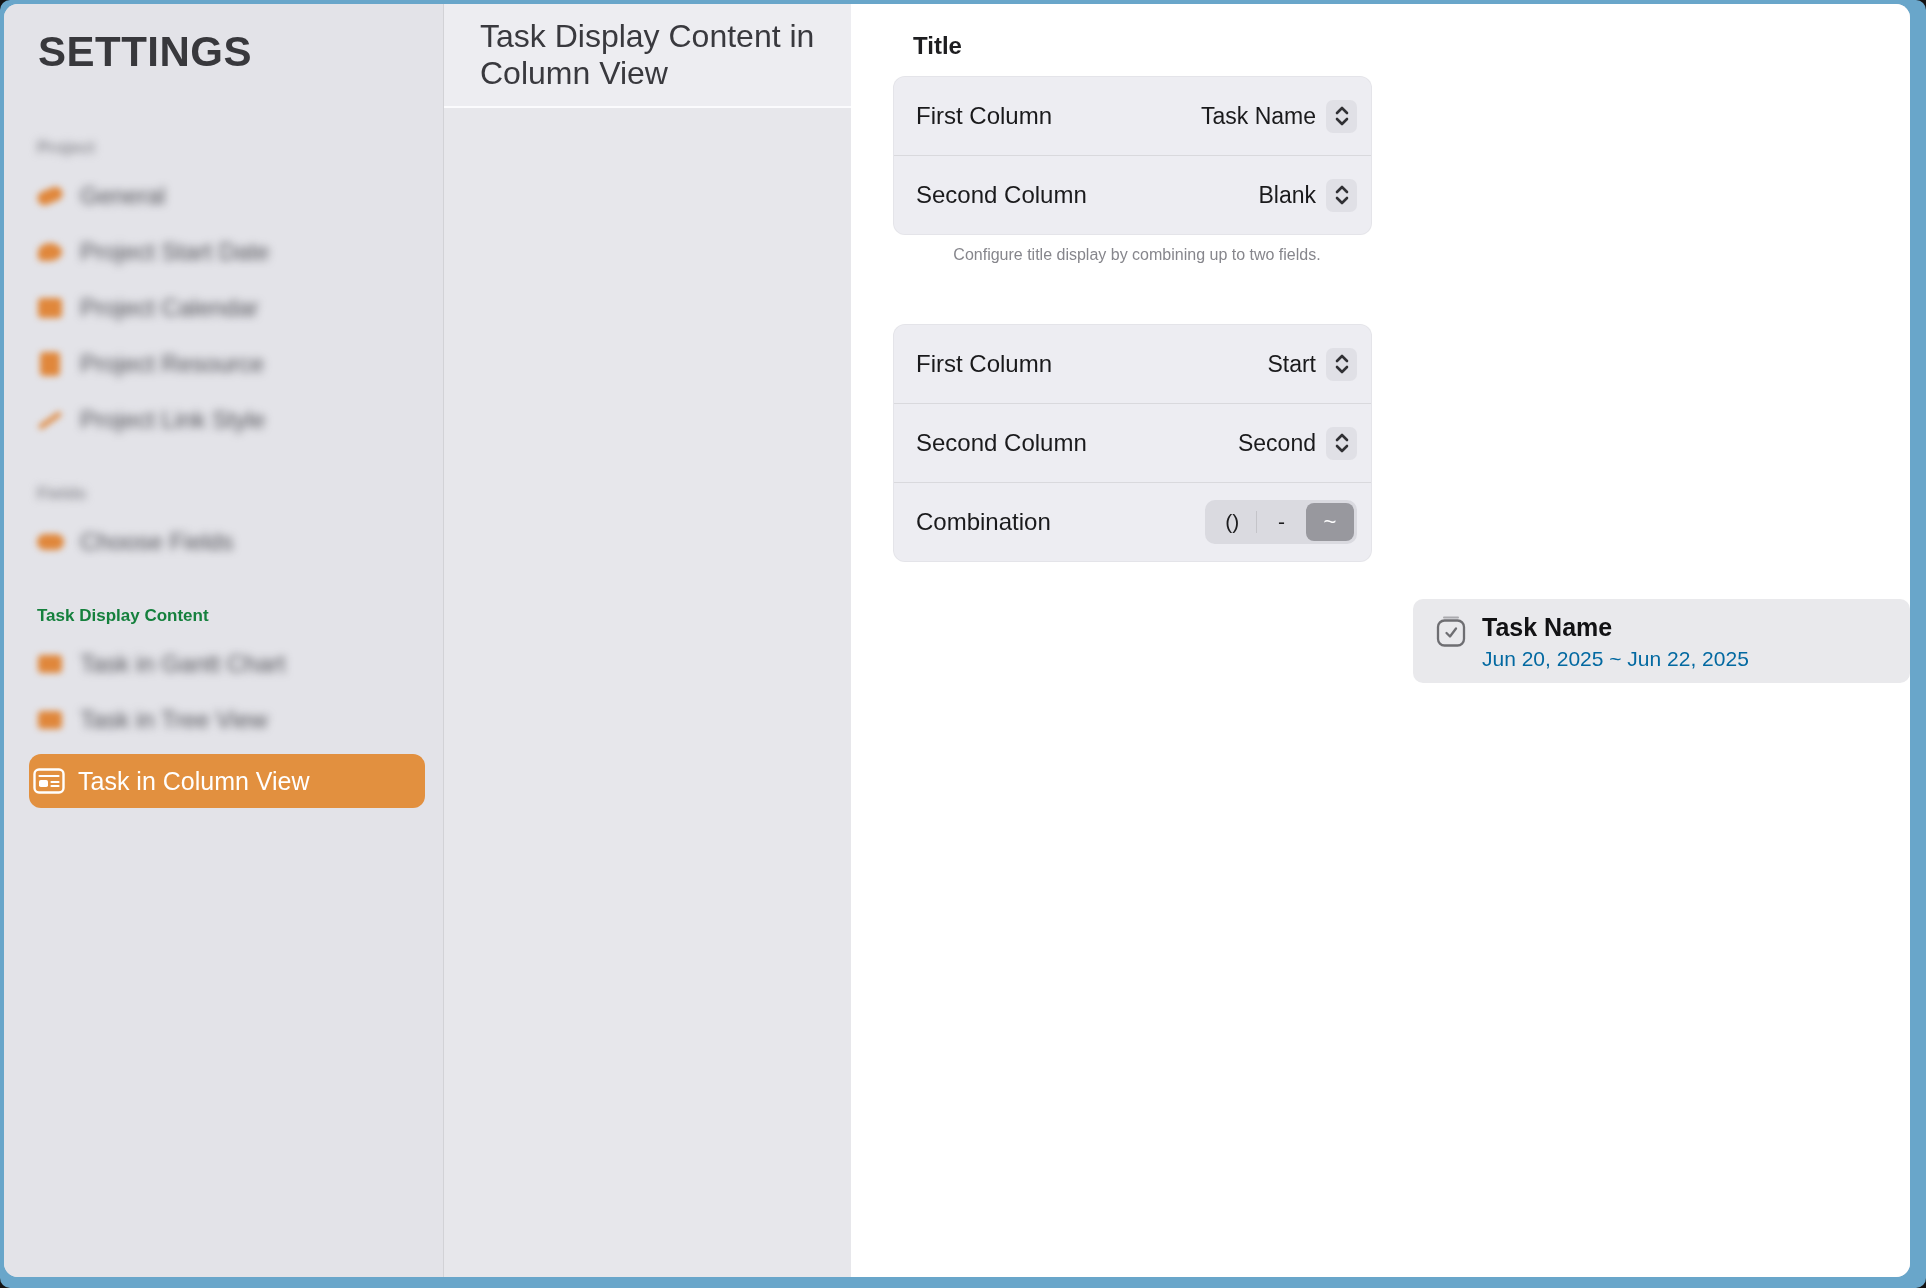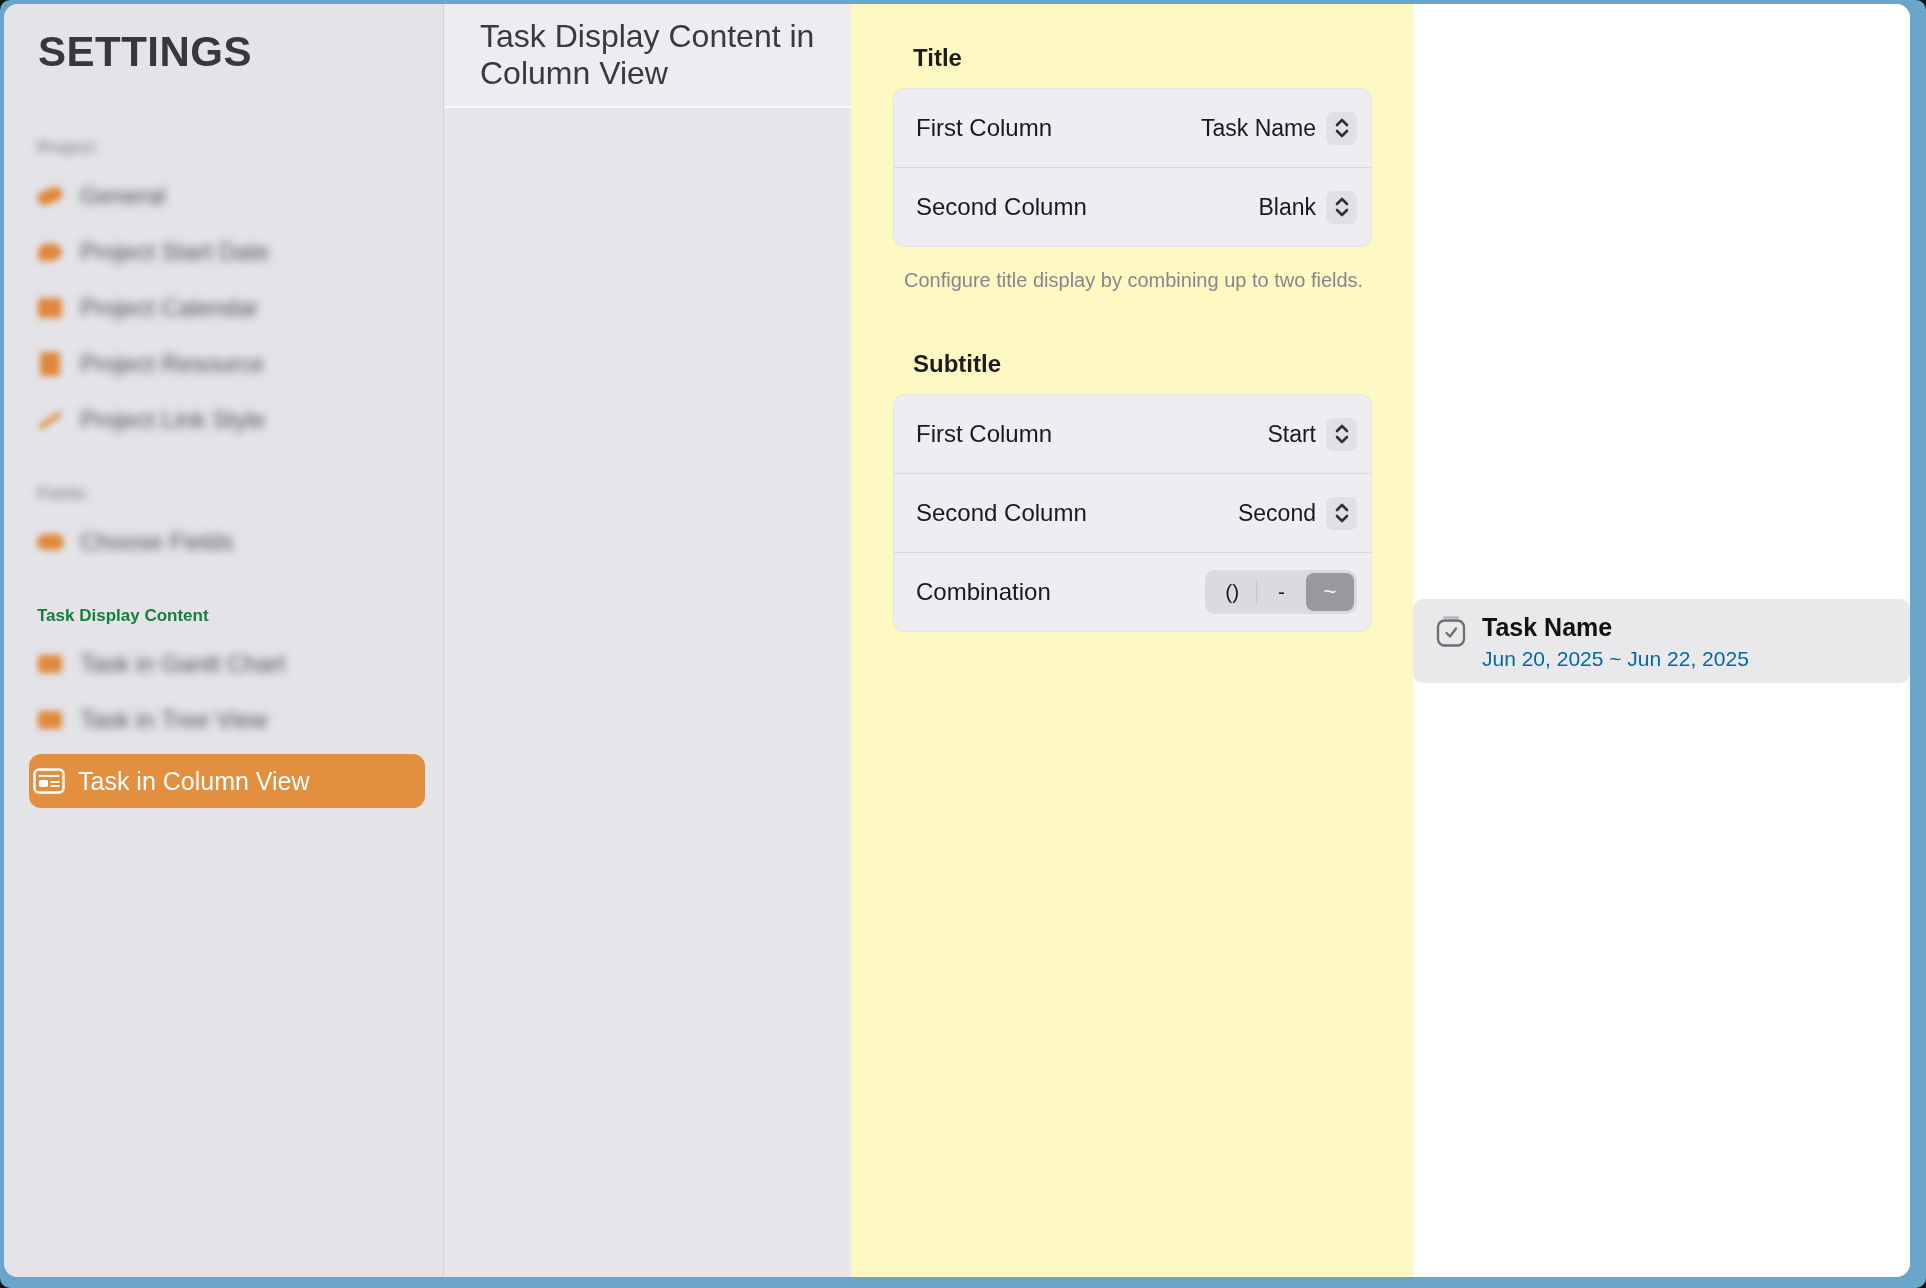--- a/index.html
+++ b/index.html
@@ -30,30 +30,30 @@
   .i-fields{width:27px;height:16px;border-radius:8px;}
   .i-bar{width:24px;height:18px;border-radius:4px;}
 
   
   .main{flex:1;display:flex;flex-direction:row;min-width:0;}
   .main-header{height:102px;min-height:102px;background:#EDEDF1;border-bottom:2px solid #FBFBFD;display:flex;align-items:center;padding-left:36px;}
   .main-header .title{font-size:32px;font-weight:500;color:#39393E;}
   .main-body{flex:1;display:flex;min-height:0;}
 
   
-  .panel{width:562px;min-width:562px;box-sizing:border-box;background:#fef9c3;padding:40px 0 0 42px;}
+  .panel{width:562px;min-width:562px;box-sizing:border-box;background:#ffffff;padding:28px 0 0 42px;}
   .group-header{margin:0 0 16px 20px;font-size:24px;font-weight:700;color:#1E1E20;}
   .card{width:479px;background:#EDEDF2;border:1px solid rgba(0,0,0,0.035);border-radius:12px;box-sizing:border-box;}
   .row{height:78px;display:flex;align-items:center;justify-content:space-between;padding:0 14px 0 22px;}
   .row + .row{border-top:1px solid #D9D9DD;}
   .row .row-label{font-size:24px;color:#1A1A1C;text-align:center;}
   .row-control{display:flex;align-items:center;gap:10px;}
   .row-value{font-size:23px;color:#1A1A1C;}
   .stepper{width:31px;height:33px;border-radius:7px;background:rgba(120,120,128,0.10);display:flex;align-items:center;justify-content:center;}
-  .caption{margin:20px 0 0 11px;width:466px;font-size:20px;line-height:27px;color:#86868C;}
+  .caption{margin:6px 0 0 11px;width:466px;font-size:16px;line-height:27px;color:#86868C;text-align:center;}
   .group+.group{margin-top:56px;}
 
   
   .segmented{display:flex;align-items:center;width:152px;height:44px;box-sizing:border-box;padding:3px;background:rgba(120,120,128,0.16);border-radius:10px;}
   .seg{flex:1;height:38px;display:flex;align-items:center;justify-content:center;font-size:21px;color:#1C1C1E;position:relative;}
   .seg-sep{width:1px;height:22px;background:#C4C4C9;}
   .seg.selected{background:#98989E;border-radius:8px;color:#FFFFFF;font-size:22px;}
 
   
   .preview{flex:1;background:#FFFFFF;display:flex;align-items:center;justify-content:center;}
@@ -181,21 +181,20 @@
                         <polyline points="3,14 8,19 13,14" stroke="#303034" stroke-width="2.6" stroke-linecap="round" stroke-linejoin="round"></polyline>
                       </svg>
                   </span>
                 </span>
               </div>
             </div>
             <p class="caption">Configure title display by combining up to two fields.</p>
           </div>
 
           <div class="group">
-            <h2 class="group-header">Subtitle</h2>
             <div class="card">
               <div class="row">
                 <span class="row-label">First Column</span>
                 <span class="row-control">
                   <span class="row-value">Start</span>
                   <span class="stepper">
                     <svg width="16" height="22" viewBox="0 0 16 22" fill="none">
                         <polyline points="3,8 8,3 13,8" stroke="#303034" stroke-width="2.6" stroke-linecap="round" stroke-linejoin="round"></polyline>
                         <polyline points="3,14 8,19 13,14" stroke="#303034" stroke-width="2.6" stroke-linecap="round" stroke-linejoin="round"></polyline>
                       </svg>

